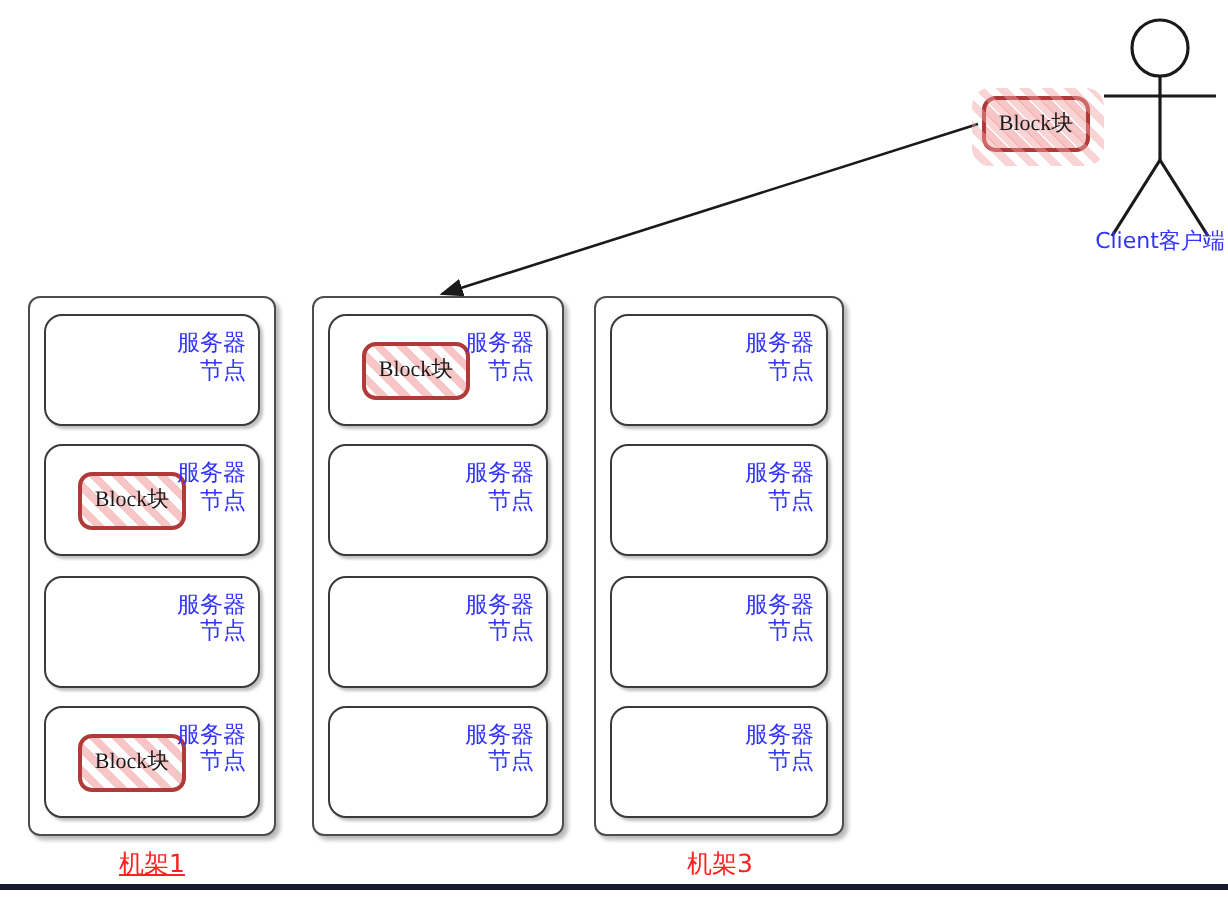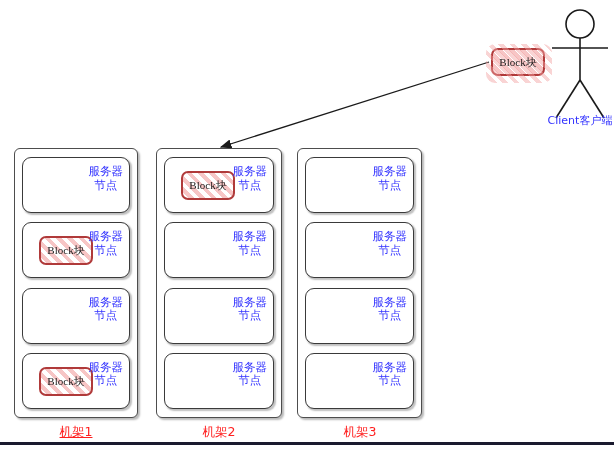--- a/index.html
+++ b/index.html
@@ -45,21 +45,21 @@
     height: 56px;
     border: 1.2px solid #3a3a3a;
     border-radius: 9px;
     background: #ffffff;
     box-shadow: 1.5px 1.5px 1.5px rgba(0,0,0,0.25);
   }
   .node-label {
     position: absolute;
     right: 6px;
     top: 7px;
-    text-align: center;
+    text-align: right;
     color: #3333ff;
     font-size: 11.5px;
     line-height: 13.5px;
     letter-spacing: 0px;
     white-space: pre-line;
     font-family: "DejaVu Sans", "Liberation Sans", sans-serif;
   }
 
   
   .block-chip {
@@ -255,18 +255,17 @@
 节点</div>
       </div>
       <div class="node">
         <div class="node-label">服务器
 节点</div>
       </div>
     </div>
   </div>
 
   <div class="rack-caption" style="left:6px;text-decoration:underline;">机架1</div>
-  <div class="rack-caption" style="left:149px;">机架2</div>
   <div class="rack-caption" style="left:290px;">机架3</div>
 
   <div id="bottom-rule"></div>
 
 </div>
 
 </body></html>

